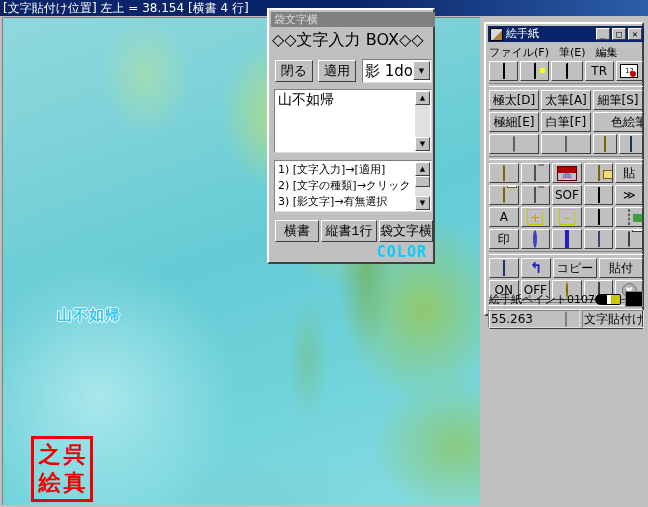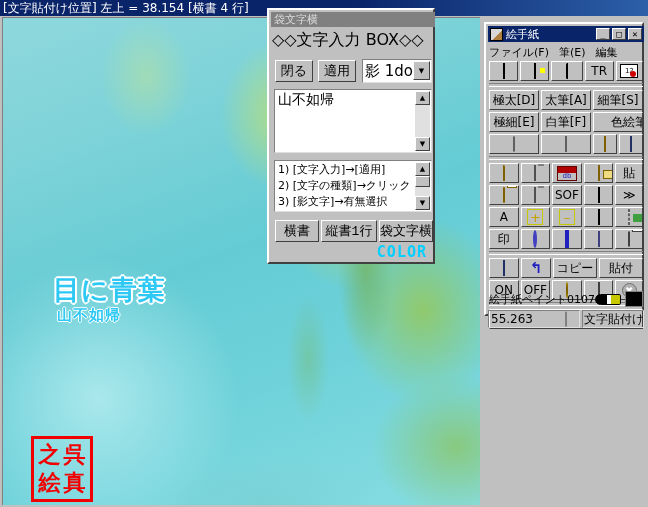--- a/index.html
+++ b/index.html
@@ -138,21 +138,21 @@
   #btn-yoko{left:6px;top:210px;width:44px;height:22px;font-size:13px;position:absolute;}
   #btn-tate{left:52px;top:210px;width:56px;height:22px;font-size:13px;position:absolute;}
   #btn-fukuro{left:110px;top:210px;width:54px;height:22px;font-size:13px;position:absolute;}
   #color-label{position:absolute;right:6px;top:233px;font-size:15px;font-weight:bold;
     color:#00cfff;letter-spacing:1px;font-family:"DejaVu Sans Mono","Liberation Mono",monospace;}
   
   #pal{left:484px;top:22px;width:160px;height:294px;}
   #pal-title{position:absolute;left:2px;top:2px;width:156px;height:16px;
     background:#0a246a;color:#fff;font-size:11px;line-height:16px;padding-left:2px;box-sizing:border-box;
     display:flex;align-items:center;}
-  #pal-title .t{margin-left:3px;flex:1;white-space:nowrap;overflow:hidden;font-family:Liberation Serif, serif;}
+  #pal-title .t{margin-left:3px;flex:1;white-space:nowrap;overflow:hidden;}
   .tbtn{width:14px;height:12px;background:#c0c0c0;margin-right:2px;
     border-top:1px solid #fff;border-left:1px solid #fff;
     border-right:1px solid #404040;border-bottom:1px solid #404040;
     box-sizing:border-box;display:flex;align-items:center;justify-content:center;
     font-size:9px;color:#000;line-height:1;font-family:"DejaVu Sans Mono",monospace;}
   #pal-menu{position:absolute;left:3px;top:20px;width:154px;height:16px;
     font-size:11px;display:flex;gap:10px;align-items:center;color:#000;}
   #pal-menu span{white-space:nowrap;}
   #pal-grid{position:absolute;left:3px;top:37px;width:154px;}
   .prow{display:flex;gap:2px;margin-bottom:2px;}
@@ -218,21 +218,20 @@
 </head>
 <body>
 
 <div id="mainwin">
 
   <div id="main-titlebar">[文字貼付け位置]  左上 = 38.154 [横書 4 行]</div>
 
   <div id="canvas-frame">
     <div id="canvas-img"></div>
 
-    <div id="art-line1">目に青葉</div>
     <div id="art-line2">山不如帰</div>
 
     <div id="art-seal">
       <span>呉</span>
       <span>之</span>
       <span>真</span>
       <span>絵</span>
     </div>
   </div>
 </div>

